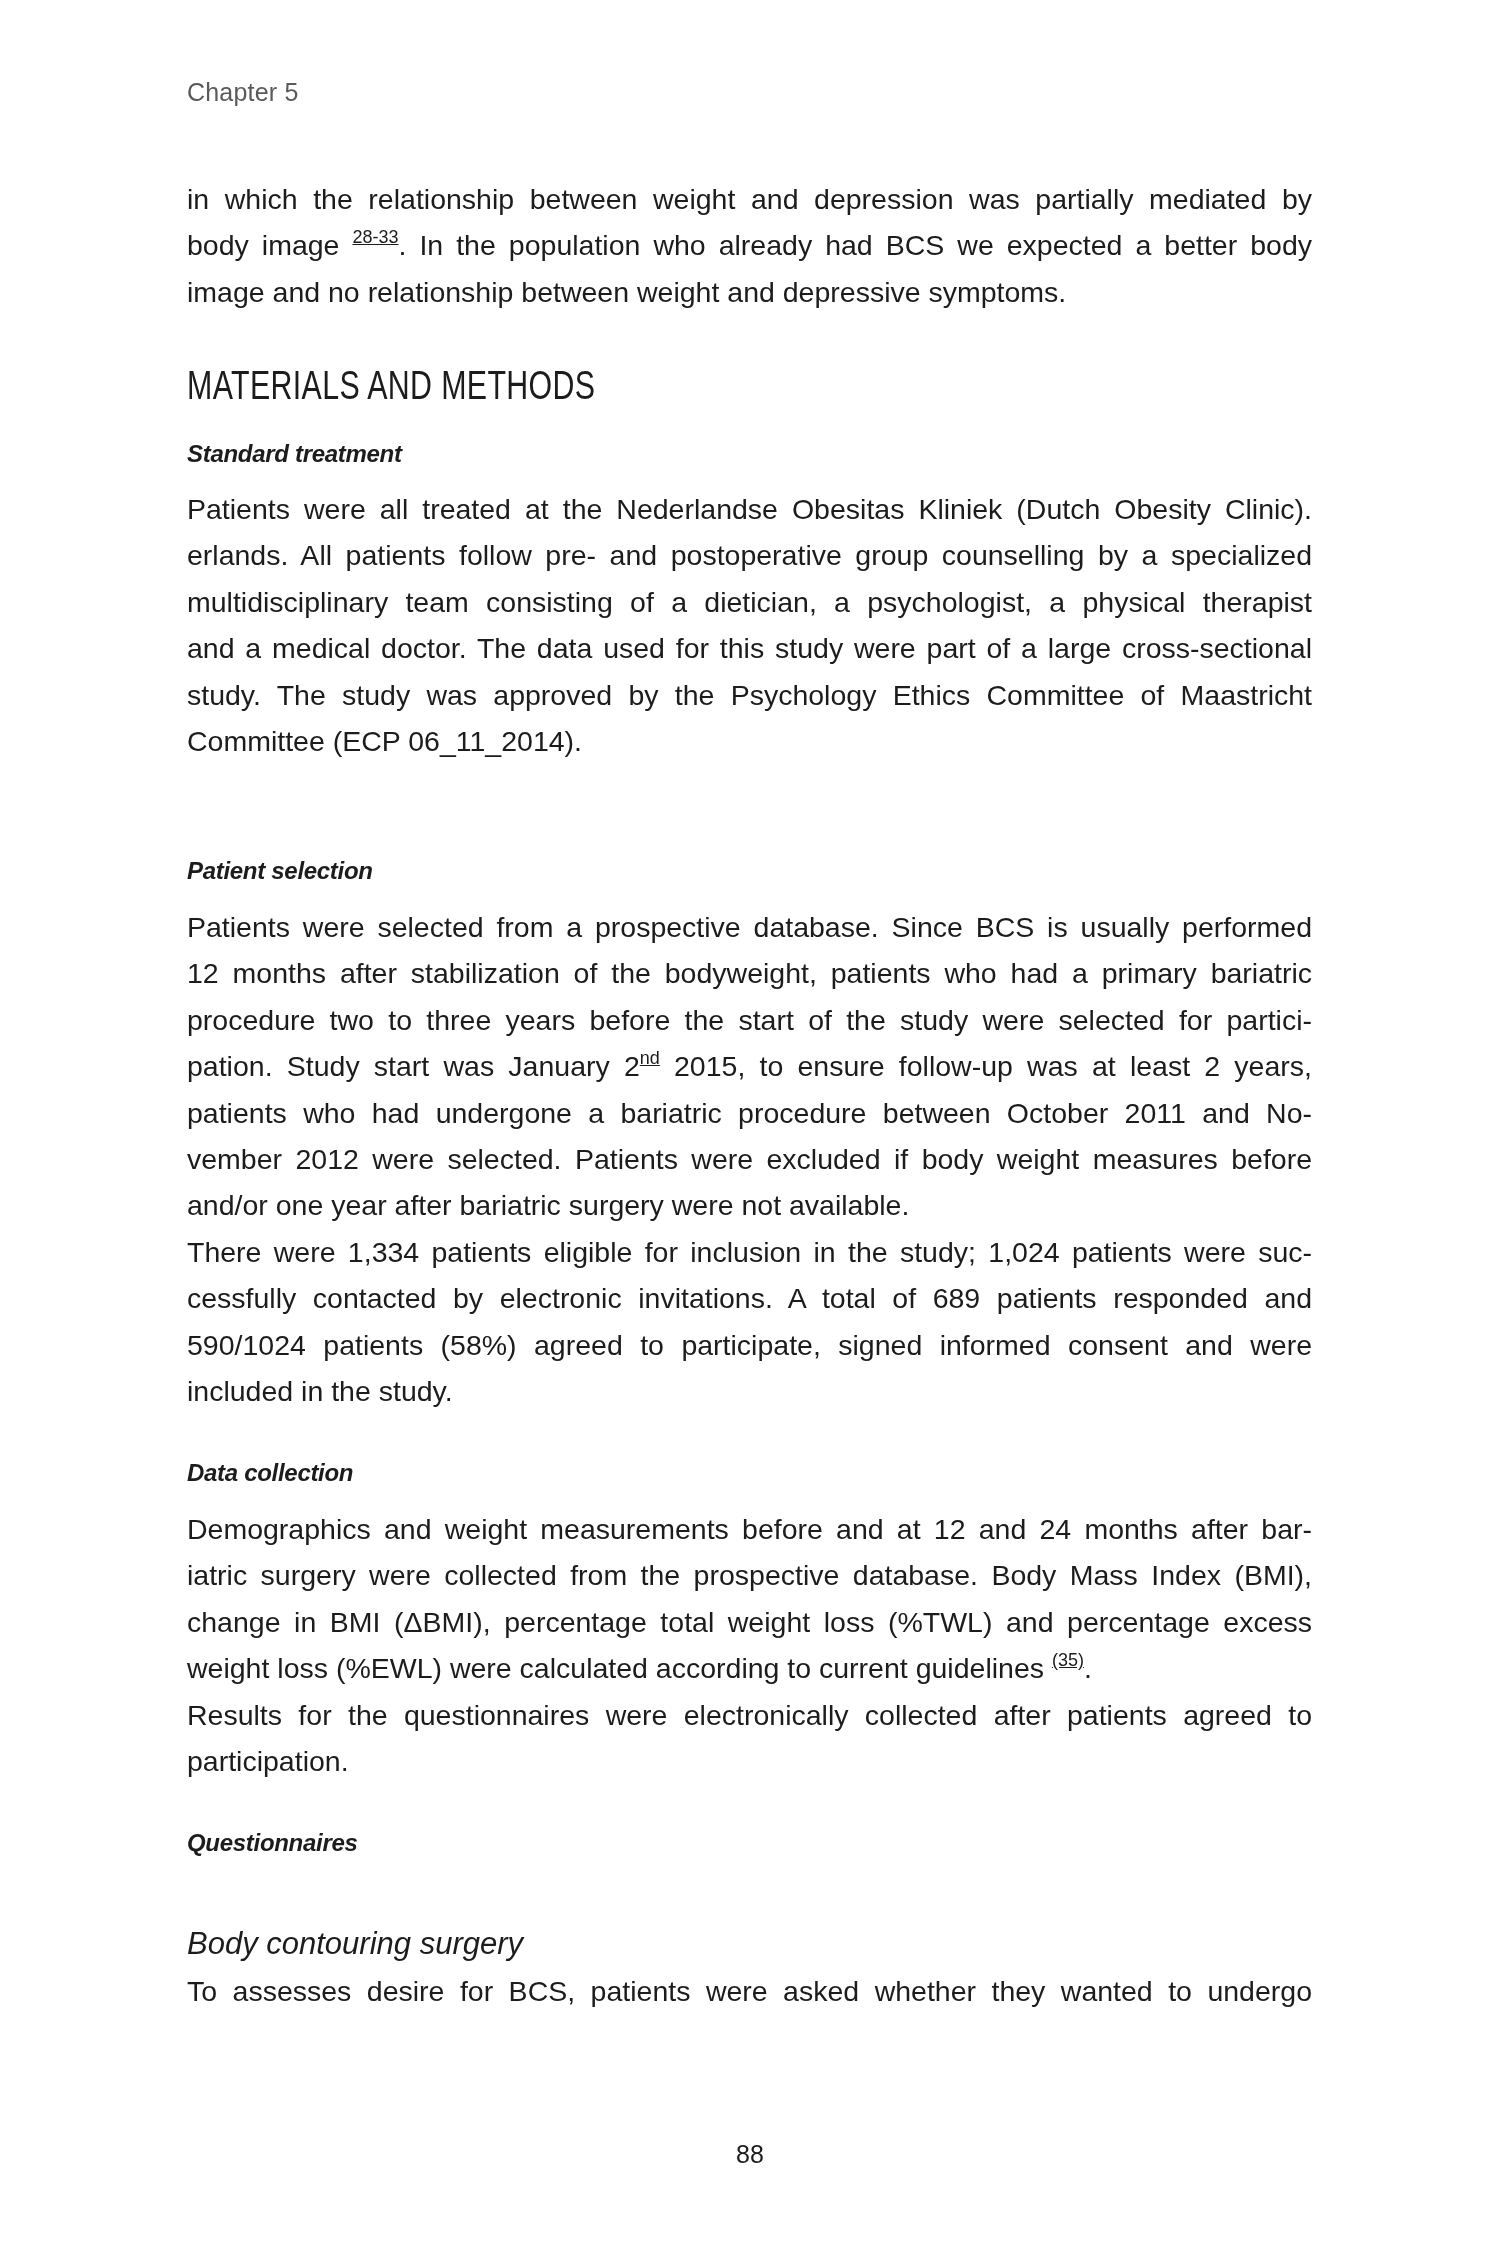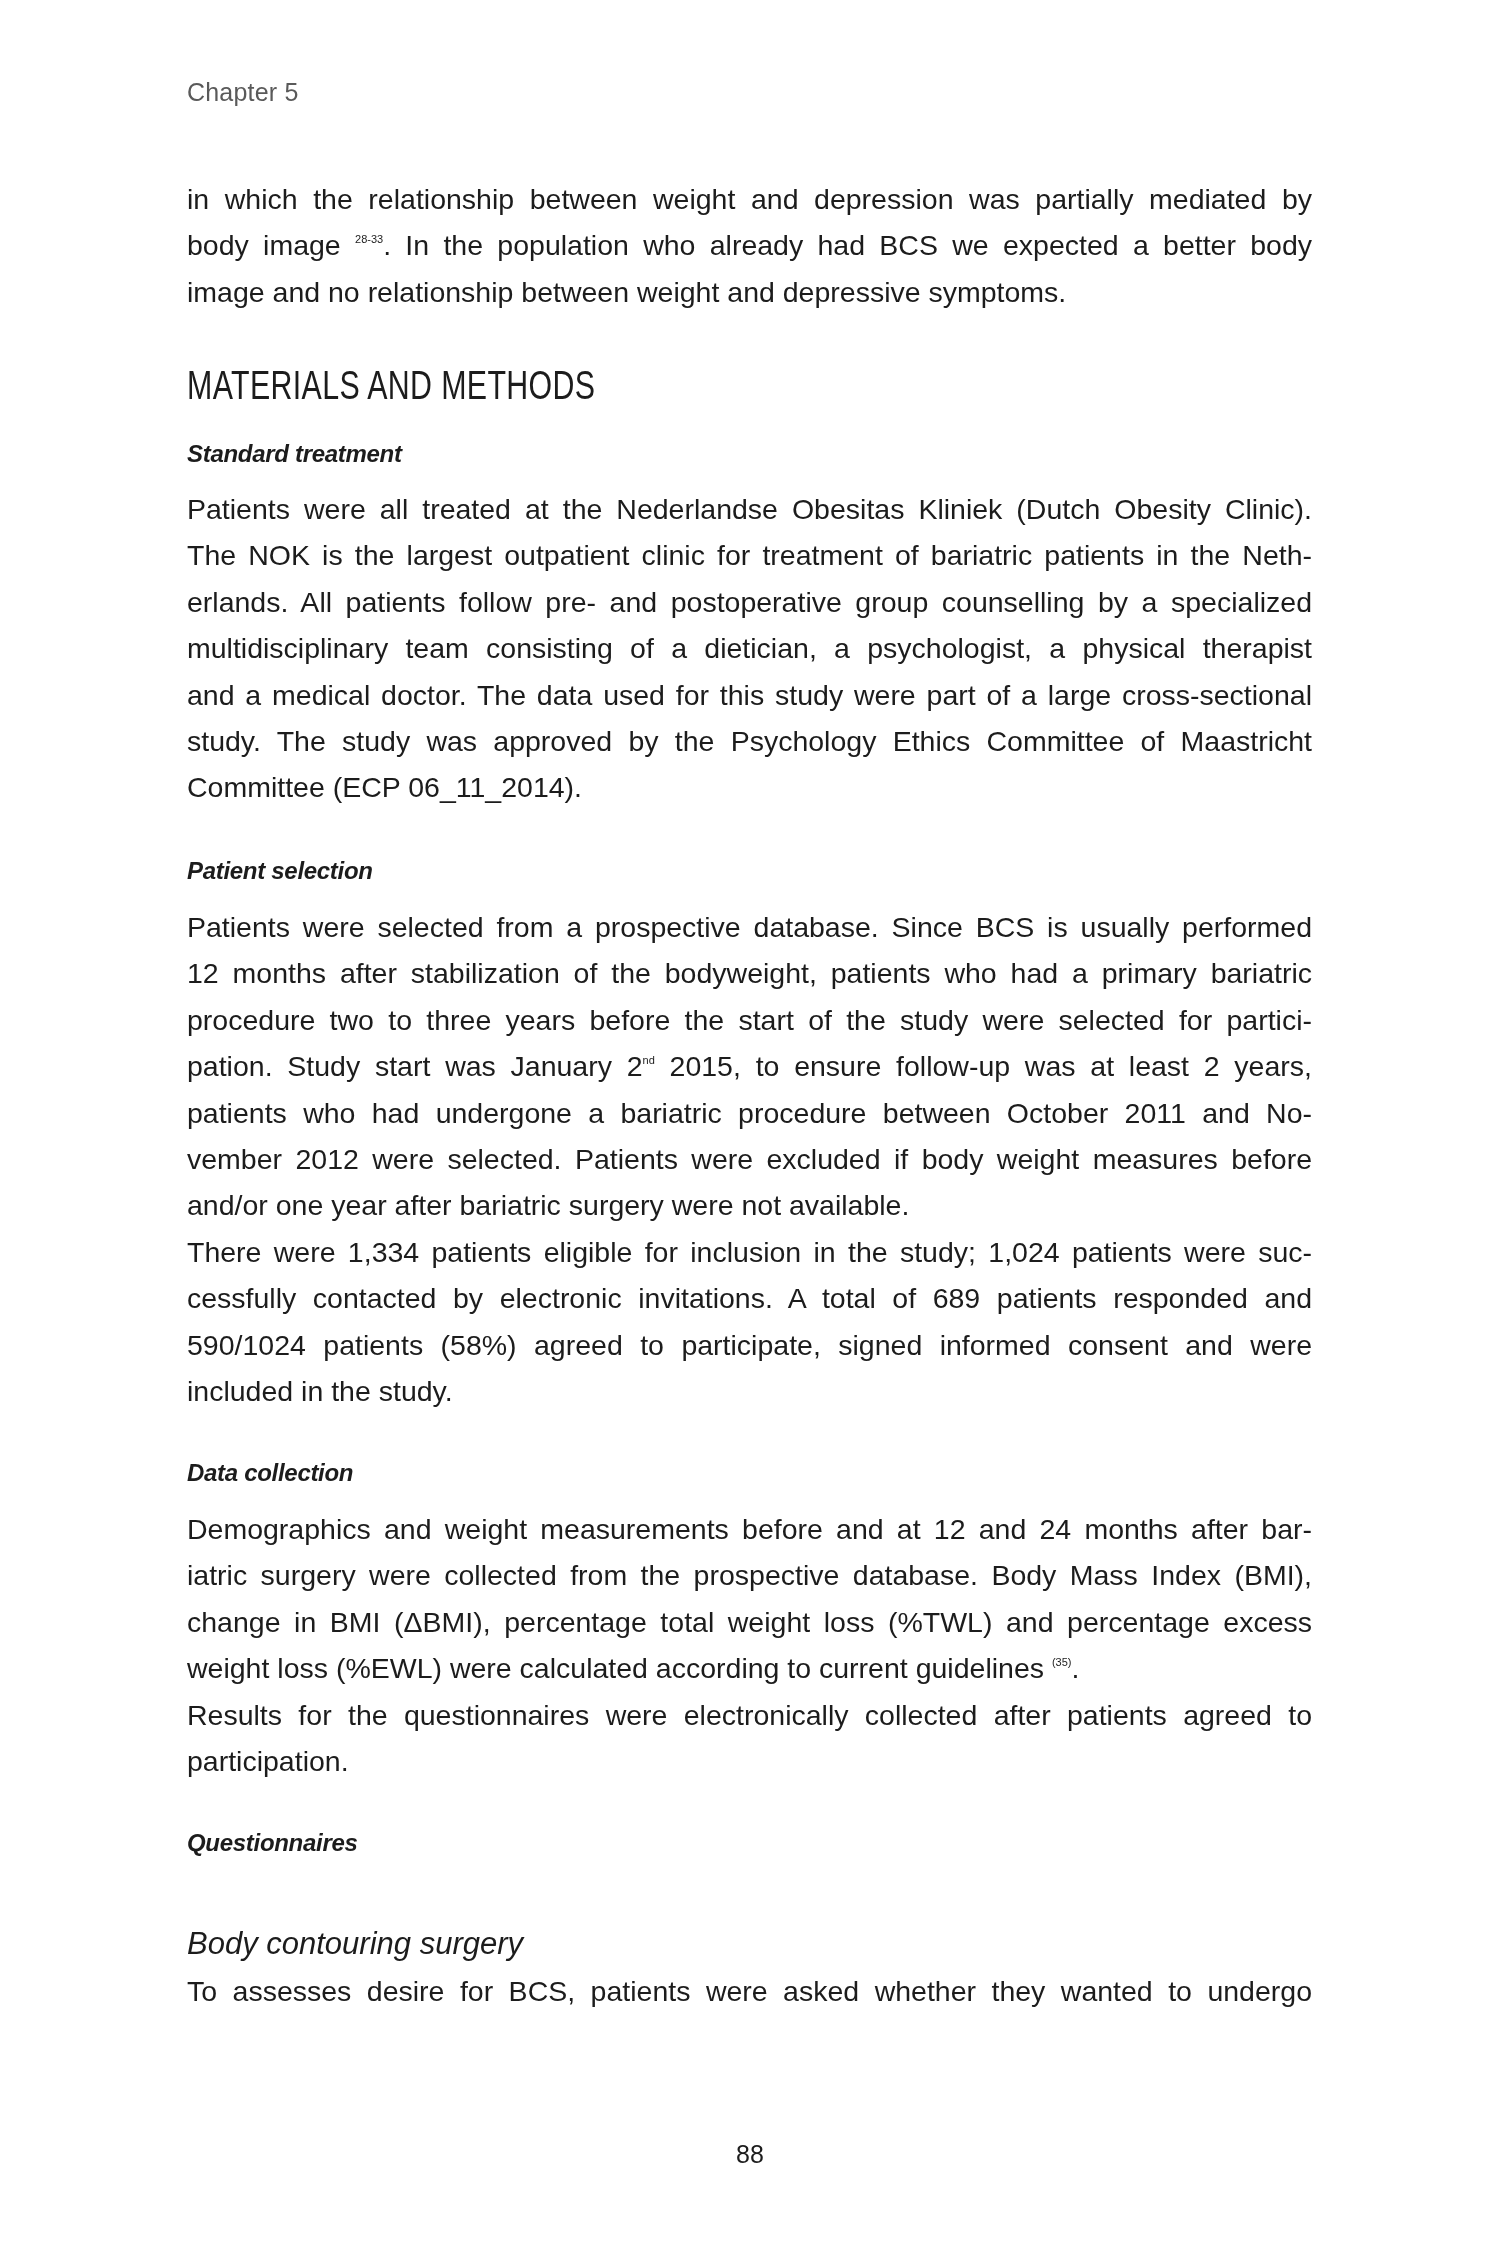--- a/index.html
+++ b/index.html
@@ -4,21 +4,21 @@
 <style>
   html, body { margin: 0; padding: 0; background: #ffffff; }
   body { width: 1500px; height: 2250px; position: relative; overflow: hidden;
          font-family: "Liberation Sans", sans-serif; color: #1c1c1c; }
   .page { position: absolute; left: 0; top: 0; width: 1500px; height: 2250px; }
   .running-head { position: absolute; left: 187px; top: 78px; font-size: 25px; color: #5a5a5a; letter-spacing: 0.2px; text-align: center; }
   .block { position: absolute; left: 187px; width: 1125px; }
   .line { display: block; height: 46.4px; line-height: 46.4px; font-size: 28.5px;
           text-align: justify; text-align-last: justify; white-space: nowrap; overflow: visible; }
   .line.last { text-align-last: left; }
-  sup { font-size: 11px; line-height: 0; vertical-align: 0; position: relative; top: -12px; }
+  sup { font-size: 18px; line-height: 0; vertical-align: 0; position: relative; top: -12px; text-decoration: underline; }
   .section-title { position: absolute; left: 187px; font-size: 41px; font-weight: normal; color: #1c1c1c;
                    transform: scaleX(0.74); transform-origin: left center; letter-spacing: 0.5px; white-space: nowrap; }
   .subhead { position: absolute; left: 187px; font-size: 24px; font-weight: bold; font-style: italic; white-space: nowrap; letter-spacing: -0.3px; }
   .minor-head { position: absolute; left: 187px; font-size: 31px; font-style: italic; white-space: nowrap; }
   .page-number { position: absolute; left: 0; width: 1500px; top: 2140px; text-align: center; font-size: 25px; color: #1c1c1c; }
 </style>
 </head>
 <body>
 
 <div class="page">
@@ -29,21 +29,20 @@
       <span class="line">in which the relationship between weight and depression was partially mediated by</span>
       <span class="line">body image <sup>28-33</sup>. In the population who already had BCS we expected a better body</span>
       <span class="line last">image and no relationship between weight and depressive symptoms.</span>
     </div>
 
   <div class="section-title" style="top:362px;">MATERIALS AND METHODS</div>
 
   <div class="subhead" style="top:440px;">Standard treatment</div>
   <div class="block" style="top:486px;">
       <span class="line">Patients were all treated at the Nederlandse Obesitas Kliniek (Dutch Obesity Clinic).</span>
-      <span class="line">The NOK is the largest outpatient clinic for treatment of bariatric patients in the Neth-</span>
       <span class="line">erlands. All patients follow pre- and postoperative group counselling by a specialized</span>
       <span class="line">multidisciplinary team consisting of a dietician, a psychologist, a physical therapist</span>
       <span class="line">and a medical doctor. The data used for this study were part of a large cross-sectional</span>
       <span class="line">study. The study was approved by the Psychology Ethics Committee of Maastricht</span>
       <span class="line last">Committee (ECP 06_11_2014).</span>
     </div>
 
   <div class="subhead" style="top:857px;">Patient selection</div>
   <div class="block" style="top:904px;">
       <span class="line">Patients were selected from a prospective database. Since BCS is usually performed</span>

